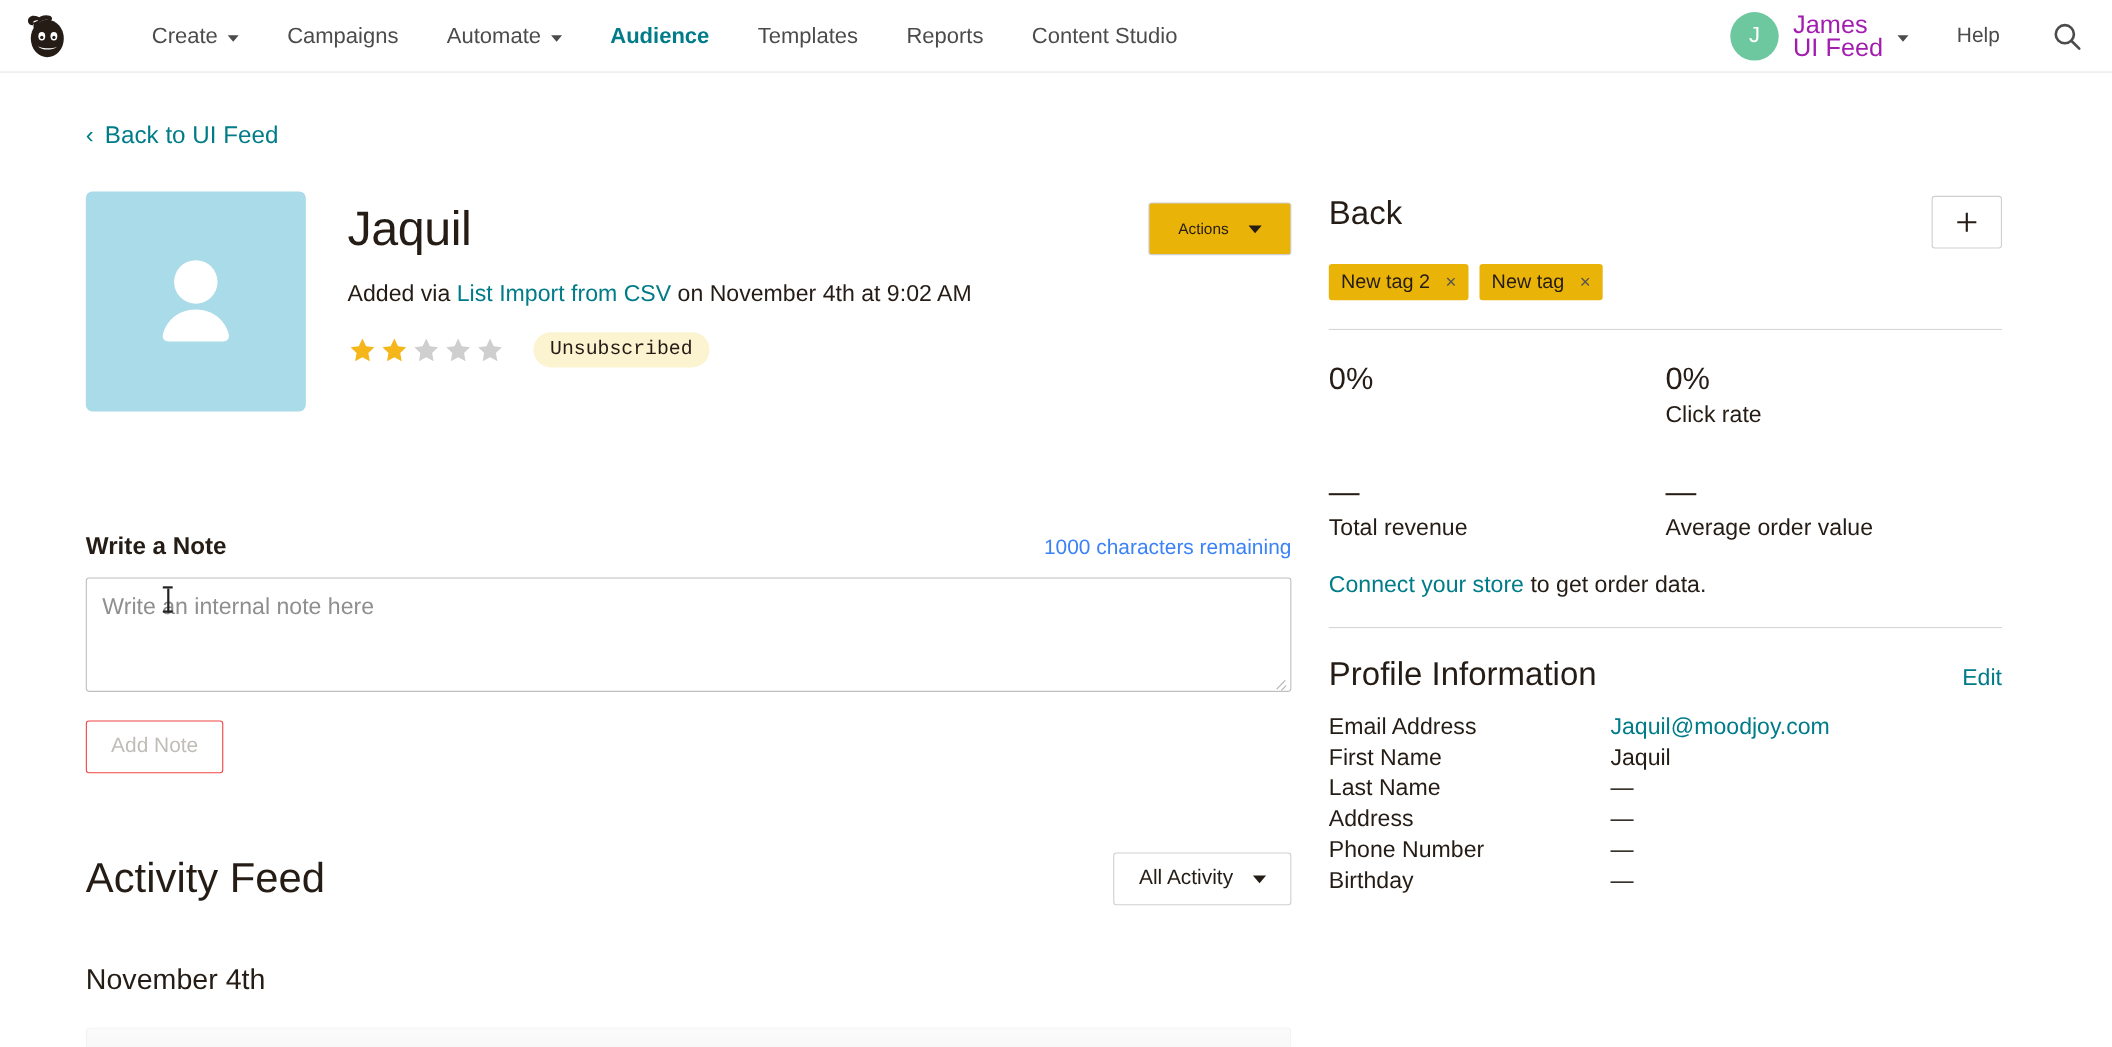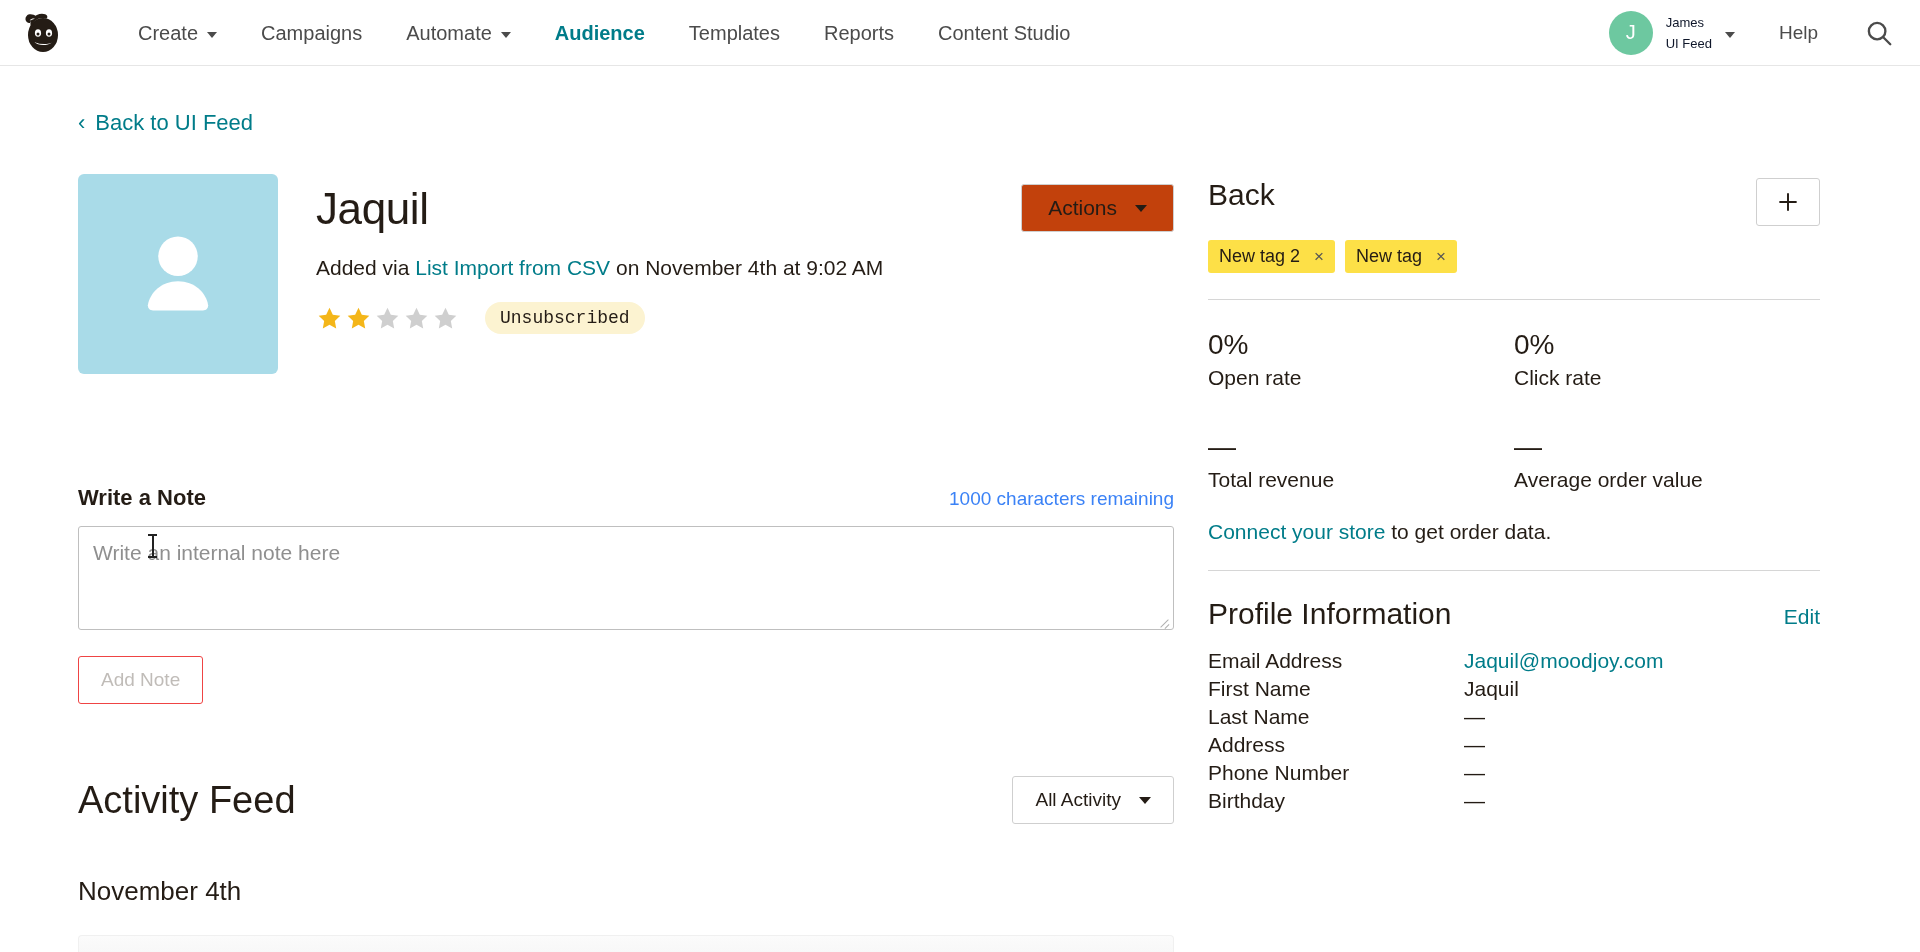--- a/index.html
+++ b/index.html
@@ -37,21 +37,21 @@
     border-left: 5.5px solid transparent; border-right: 5.5px solid transparent;
     border-top: 6.5px solid #4b4b4b; position: relative; top: 2px; }
 
   .rightnav { margin-left: auto; display: flex; align-items: center; gap: 0; }
   .avatar {
     width: 44px; height: 44px; border-radius: 50%;
     background: #6dc8a0; color: #fff; font-size: 20px;
     display: flex; align-items: center; justify-content: center;
     flex: 0 0 44px;
   }
-  .acct { margin-left: 13px; font-size: 13px; line-height: 21px; color: #0f172a; }
+  .acct { margin-left: 13px; font-size: 23px; line-height: 21px; color: #a21caf; }
   .acct-caret { margin-left: 13px; }
   .helplink { font-size: 19px; color: #4b4b4b; margin-left: 44px; cursor: pointer; }
   .searchbtn { margin-left: 46px; cursor: pointer; display: flex; align-items: center; }
 
   
   .page { padding: 0 78px; position: relative; }
   .backlink {
     display: flex; align-items: center; gap: 10px;
     color: #007c89; font-size: 22px; margin-top: 44px; cursor: pointer;
   }
@@ -65,22 +65,22 @@
   .chead { display: flex; }
   .phbox {
     width: 200px; height: 200px; flex: 0 0 200px;
     background: #a9dbe8; border-radius: 6px;
     display: flex; align-items: center; justify-content: center;
   }
   .cinfo { margin-left: 38px; flex: 1; padding-top: 10px; }
   .cname-row { display: flex; align-items: flex-start; }
   .cname { font-size: 44px; font-weight: normal; letter-spacing: -.4px; }
   .actions-btn {
-    margin-left: auto; border: 1px solid #cfcfcf; background: #c2410c; border-radius: 3px;
-    height: 48px; padding: 0 26px; font-size: 21px; color: #241c15;
+    margin-left: auto; border: 1px solid #cfcfcf; background: #eab308; border-radius: 3px;
+    height: 48px; padding: 0 26px; font-size: 14px; color: #241c15;
     display: flex; align-items: center; gap: 18px; cursor: pointer;
     font-family: "Liberation Sans", sans-serif;
   }
   .addedline { font-size: 21px; margin-top: 22px; color: #241c15; }
   .addedline a { color: #007c89; text-decoration: none; cursor: pointer; }
   .meta-row { display: flex; align-items: center; margin-top: 22px; gap: 26px; font-family: Liberation Mono, monospace; }
   .stars { display: flex; gap: 2px; }
   .badge {
     background: #fcf3d1; color: #241c15; border-radius: 16px;
     padding: 6px 15px; font-size: 18px;
@@ -128,21 +128,21 @@
   
   .tags-head { display: flex; align-items: flex-start; }
   .tags-title { font-size: 30px; }
   .plus-btn {
     margin-left: auto; width: 64px; height: 48px; border: 1px solid #cfcfcf;
     background: #fff; border-radius: 3px; display: flex; align-items: center;
     justify-content: center; cursor: pointer;
   }
   .taglist { display: flex; gap: 10px; margin-top: 14px; flex-wrap: wrap; }
   .tag {
-    background: #fde047; border-radius: 3px; padding: 6px 11px;
+    background: #eab308; border-radius: 3px; padding: 6px 11px;
     font-size: 18px; display: flex; align-items: center; gap: 14px; color: #241c15;
   }
   .tag-x { color: #555; font-size: 17px; cursor: pointer; }
   .divider { border-top: 1px solid #d6d6d6; margin-top: 26px; }
 
   .statgrid { display: grid; grid-template-columns: 1fr 1fr; row-gap: 40px; margin-top: 28px; }
   .stat-val { font-size: 28px; line-height: 34px; }
   .stat-lbl { font-size: 21px; color: #241c15; margin-top: 4px; }
   .dash-val { font-size: 28px; line-height: 34px; letter-spacing: 1px; }
   .connect { margin-top: 28px; font-size: 21px; }
@@ -337,21 +337,20 @@
             <span>New tag</span>
             <span class="tag-x">×</span>
           </div>
         </div>
 
       <div class="divider"></div>
 
       <div class="statgrid" id="statgrid">
           <div>
             <div class="stat-val">0%</div>
-            <div class="stat-lbl">Open rate</div>
           </div>
           <div>
             <div class="stat-val">0%</div>
             <div class="stat-lbl">Click rate</div>
           </div>
           <div>
             <div class="dash-val">—</div>
             <div class="stat-lbl">Total revenue</div>
           </div>
           <div>

